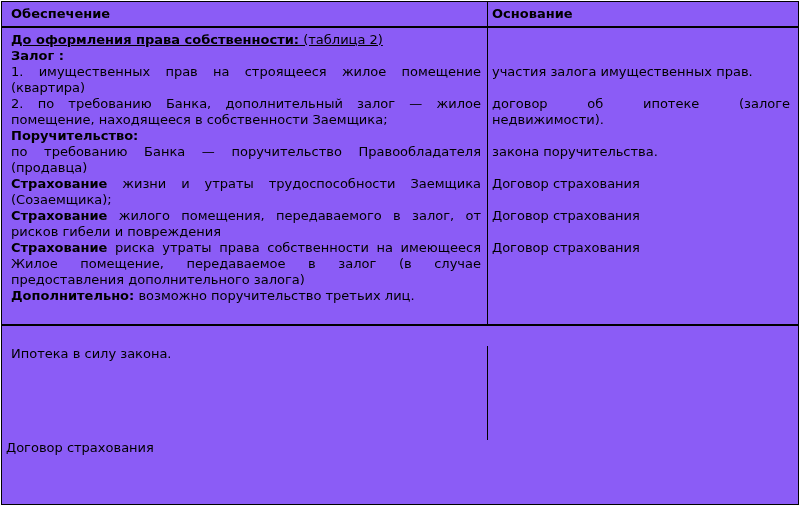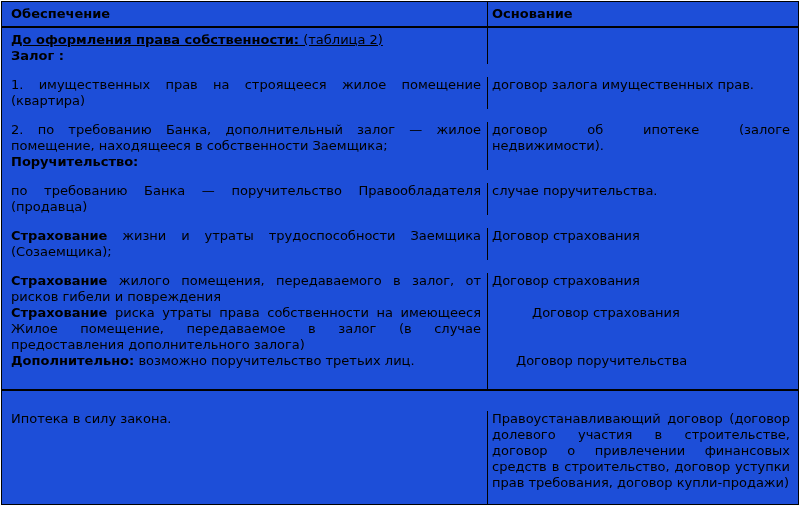--- a/index.html
+++ b/index.html
@@ -12,21 +12,21 @@
     font-size: 13px;
     line-height: 16px;
     overflow: hidden;
   }
   .tbl {
     margin: 1px;
     width: 798px;
     height: 504px;
     border: 1px solid #000;
     overflow: hidden;
-    background: #1d4ed8;
+    background: #8b5cf6;
   }
   .grid-row {
     display: grid;
     grid-template-columns: 486px 1fr;
   }
   .hdr { font-weight: bold; border-bottom: 2px solid #000; }
   .hdr .cl, .hdr .cr { padding-top: 4px; padding-bottom: 4px; }
   .cl {
     border-right: 1px solid #000;
     padding-left: 9px; padding-right: 6px;
@@ -36,23 +36,23 @@
     padding-left: 4px; padding-right: 8px;
     text-align: justify;
   }
   .section + .section { border-top: 2px solid #000; }
   .pt .cl, .pt .cr { padding-top: 4px; }
   .ub { font-weight: bold; text-decoration: underline; }
   .bl { font-weight: bold; }
   .mh14 { min-height: 14px; }
   .mh16 { min-height: 16px; gap: 24px; }
   .mh20 { min-height: 20px; text-decoration: underline; }
-  .mh32 { min-height: 32px; margin-top: 13px; }
+  .mh32 { min-height: 32px; }
   .mh36 { min-height: 36px; }
-  .mh48 { min-height: 48px; gap: 40px; }
+  .mh48 { min-height: 48px; }
   .mh80 { min-height: 80px; margin-top: 20px; }
 </style>
 </head>
 <body>
 
 <div class="tbl">
 
   <div class="grid-row hdr">
     <div class="cl">
       <span>Обеспечение</span>
@@ -76,21 +76,21 @@
         <span class="bl">Залог :</span>
       </div>
       <div class="cr"></div>
     </div>
 
     <div class="grid-row mh32">
       <div class="cl">
         <span>1. имущественных прав на строящееся жилое помещение (квартира)</span>
       </div>
       <div class="cr">
-        <span>договор залога имущественных прав.</span>
+        <span>участия залога имущественных прав.</span>
       </div>
     </div>
 
     <div class="grid-row mh32">
       <div class="cl">
         <span>2. по требованию Банка, дополнительный залог — жилое помещение, находящееся в собственности Заемщика;</span>
       </div>
       <div class="cr">
         <span>договор об ипотеке (залоге недвижимости).</span>
       </div>
@@ -101,21 +101,21 @@
         <span class="bl">Поручительство:</span>
       </div>
       <div class="cr"></div>
     </div>
 
     <div class="grid-row mh32">
       <div class="cl">
         <span>по требованию Банка — поручительство Правообладателя (продавца)</span>
       </div>
       <div class="cr">
-        <span>случае поручительства.</span>
+        <span>закона поручительства.</span>
       </div>
     </div>
 
     <div class="grid-row mh32">
       <div class="cl">
         <span class="bl">Страхование</span><span> жизни и утраты трудоспособности Заемщика (Созаемщика);</span>
       </div>
       <div class="cr">
         <span>Договор страхования</span>
       </div>
@@ -136,41 +136,35 @@
       </div>
       <div class="cr">
         <span>Договор страхования</span>
       </div>
     </div>
 
     <div class="grid-row mh16">
       <div class="cl">
         <span class="bl">Дополнительно:</span><span> возможно поручительство третьих лиц.</span>
       </div>
-      <div class="cr">
-        <span>Договор поручительства</span>
-      </div>
     </div>
 
     <div class="grid-row mh20">
       <div class="cl"></div>
       <div class="cr"></div>
     </div>
 
   </div>
 
   <div class="section">
 
 
     <div class="grid-row mh80">
       <div class="cl">
         <span>Ипотека в силу закона.</span>
-      </div>
-      <div class="cr">
-        <span>Правоустанавливающий договор (договор долевого участия в строительстве, договор о привлечении финансовых средств в строительство, договор уступки прав требования, договор купли-продажи)</span>
       </div>
     </div>
 
     <div class="grid-row mh14">
       <div class="cl"></div>
       <div class="cr"></div>
     </div>
 
     <div class="grid-row mh48">
       <div class="cr">

